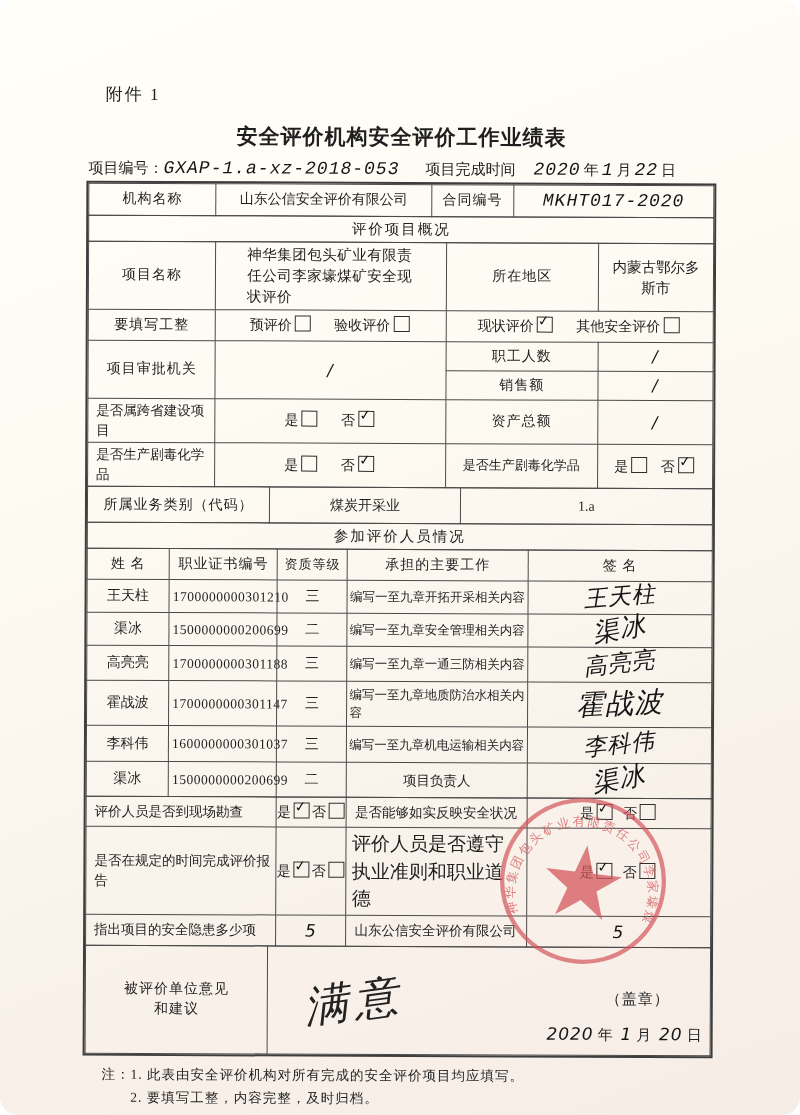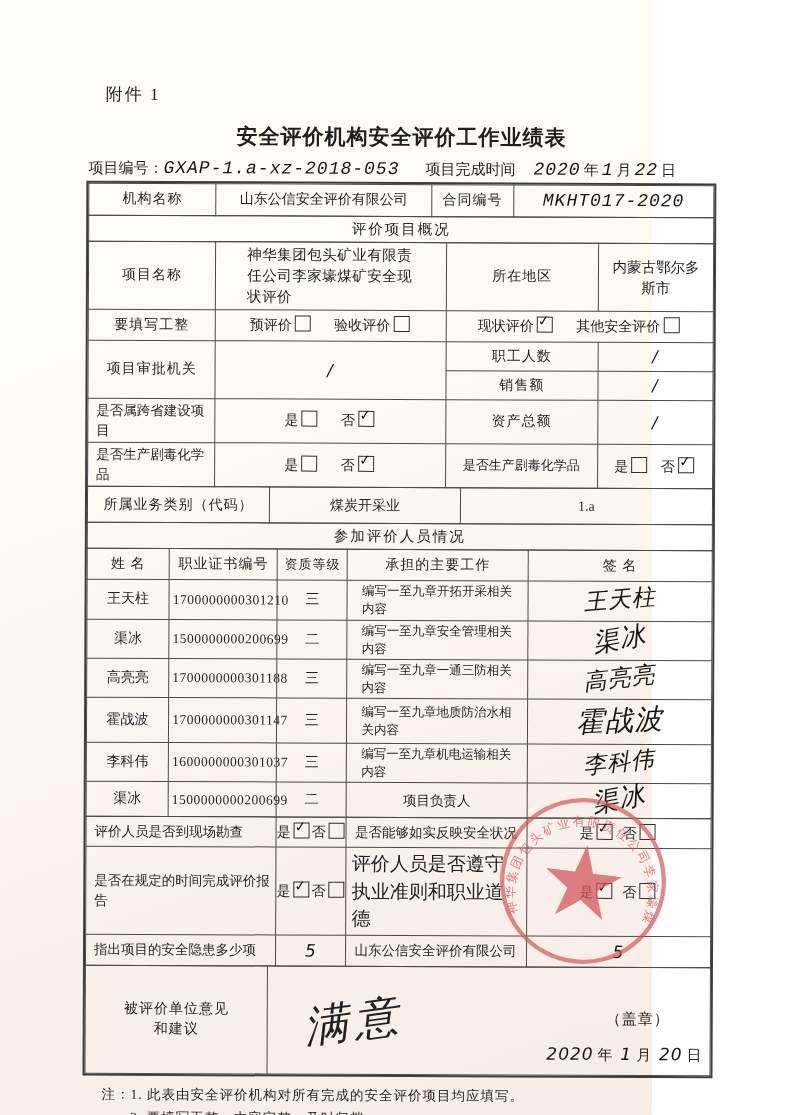--- a/index.html
+++ b/index.html
@@ -1,40 +1,40 @@
 <!DOCTYPE html>
 <html><head>
 <meta charset="utf-8">
 <style>
   html,body{margin:0;padding:0;}
   body{width:800px;height:1115px;overflow:hidden;
        font-family:"Liberation Serif","DejaVu Serif",serif;color:#1f1f1f;}
-  .sheet{position:relative;width:652px;height:1115px;
-         background:linear-gradient(160deg,#fffef8 0%,#fdfaf2 40%,#f8f0e9 78%,#f6ede7 100%);}
+  .sheet{position:relative;width:800px;height:1115px;
+         background:linear-gradient(160deg,#fffef8 0%,#fdfaf2 40%,#f8f0e9 78%,#f6ede7 100%);border-radius:18px;}
   .content{position:absolute;left:0;top:0;width:800px;transform:rotate(.25deg);transform-origin:400px 500px;}
 
   .attachment{margin:84px 0 0 104px;font-size:17px;letter-spacing:2px;}
   .title{text-align:center;font-size:21px;font-weight:bold;letter-spacing:1px;margin:16px 0 8px 0;
          font-family:"Liberation Sans","DejaVu Sans",sans-serif;}
   .metaline{width:626px;margin:0 auto 3px auto;font-size:15px;display:flex;align-items:baseline;white-space:nowrap;}
   .metaline .gap{flex:0 0 26px;}
 
   .hand{font-style:italic;letter-spacing:1px;color:#151515;
         font-family:"DejaVu Sans",cursive;}
   .hand.big{font-size:18px;font-family:Liberation Mono, monospace;}
 
   .tblwrap{width:626px;margin:0 auto;border:2px solid #3d3d3d;background:transparent;}
   table{width:100%;border-collapse:collapse;table-layout:fixed;}
   table+table{margin-top:-1px;}
   td{border:1px solid #4a4a4a;text-align:center;vertical-align:middle;
      font-size:14px;padding:2px 3px;line-height:1.45;overflow:visible;}
   td.sect{font-size:14.5px;letter-spacing:2px;}
   td.lab{letter-spacing:1px;margin-top:28px;}
   td.left{text-align:left;padding-left:8px;letter-spacing:0;}
-  td.work{font-size:12.5px;text-align:left;padding:1px 14px;letter-spacing:0;}
+  td.work{font-size:12.5px;text-align:left;padding:1px 2px;letter-spacing:0;}
   td.work.center{text-align:center;}
   td.pname{padding:2px 31px;font-size:14.5px;text-align:left;letter-spacing:.5px;}
   td.region{padding:2px 12px;font-size:14.5px;}
   td.cert{font-size:13.5px;letter-spacing:.5px;}
   td.signcell{position:relative;}
 
   .cb{display:inline-block;width:14px;height:14px;border:1.3px solid #2e2e2e;
       vertical-align:-2px;margin:0 2px 0 3px;line-height:12px;text-align:center;position:relative;}
   .cb .tick{position:absolute;left:0px;top:-3px;font-size:14px;font-weight:bold;color:#111;
             font-family:"DejaVu Sans",sans-serif;transform:rotate(-5deg);}

